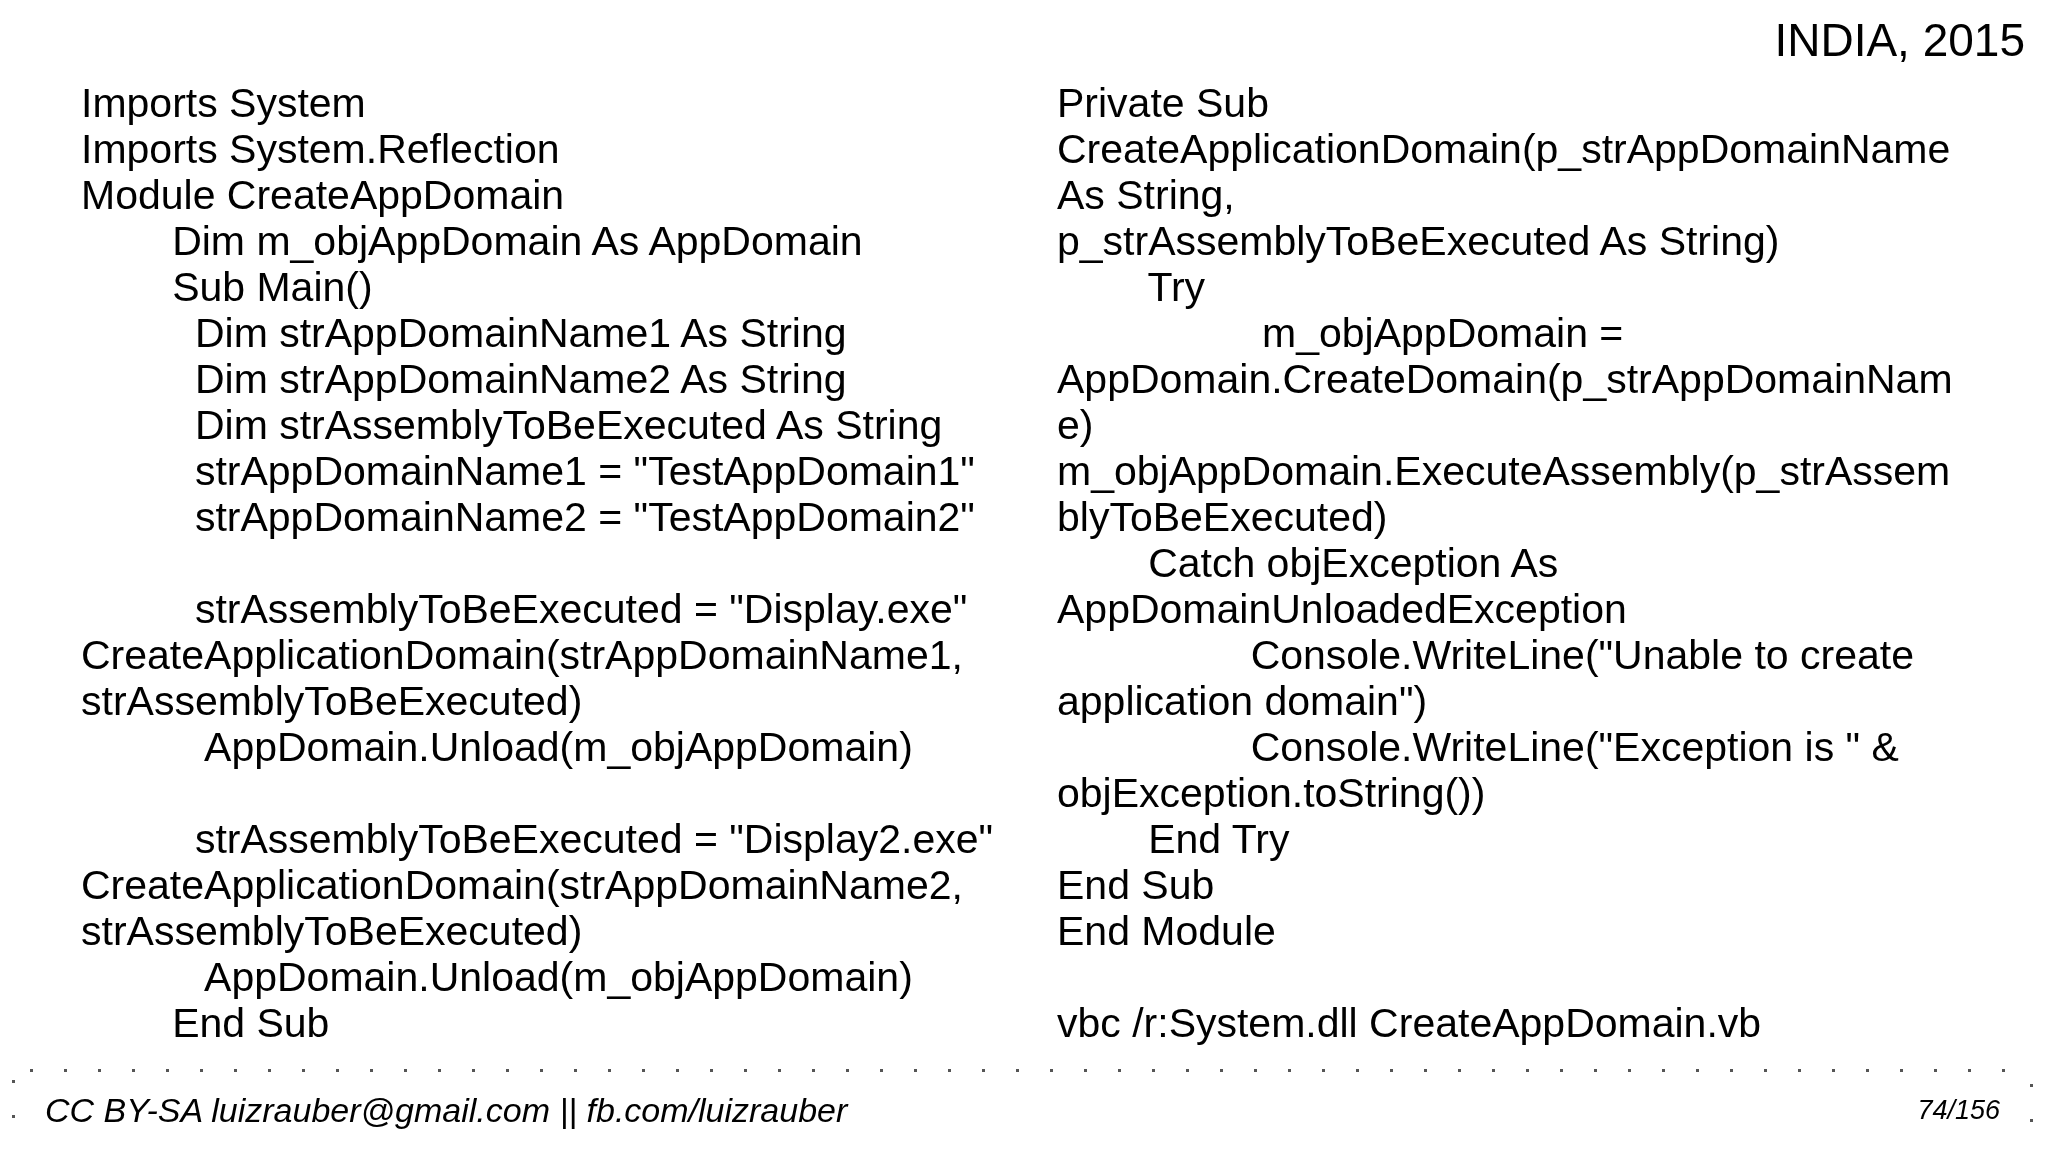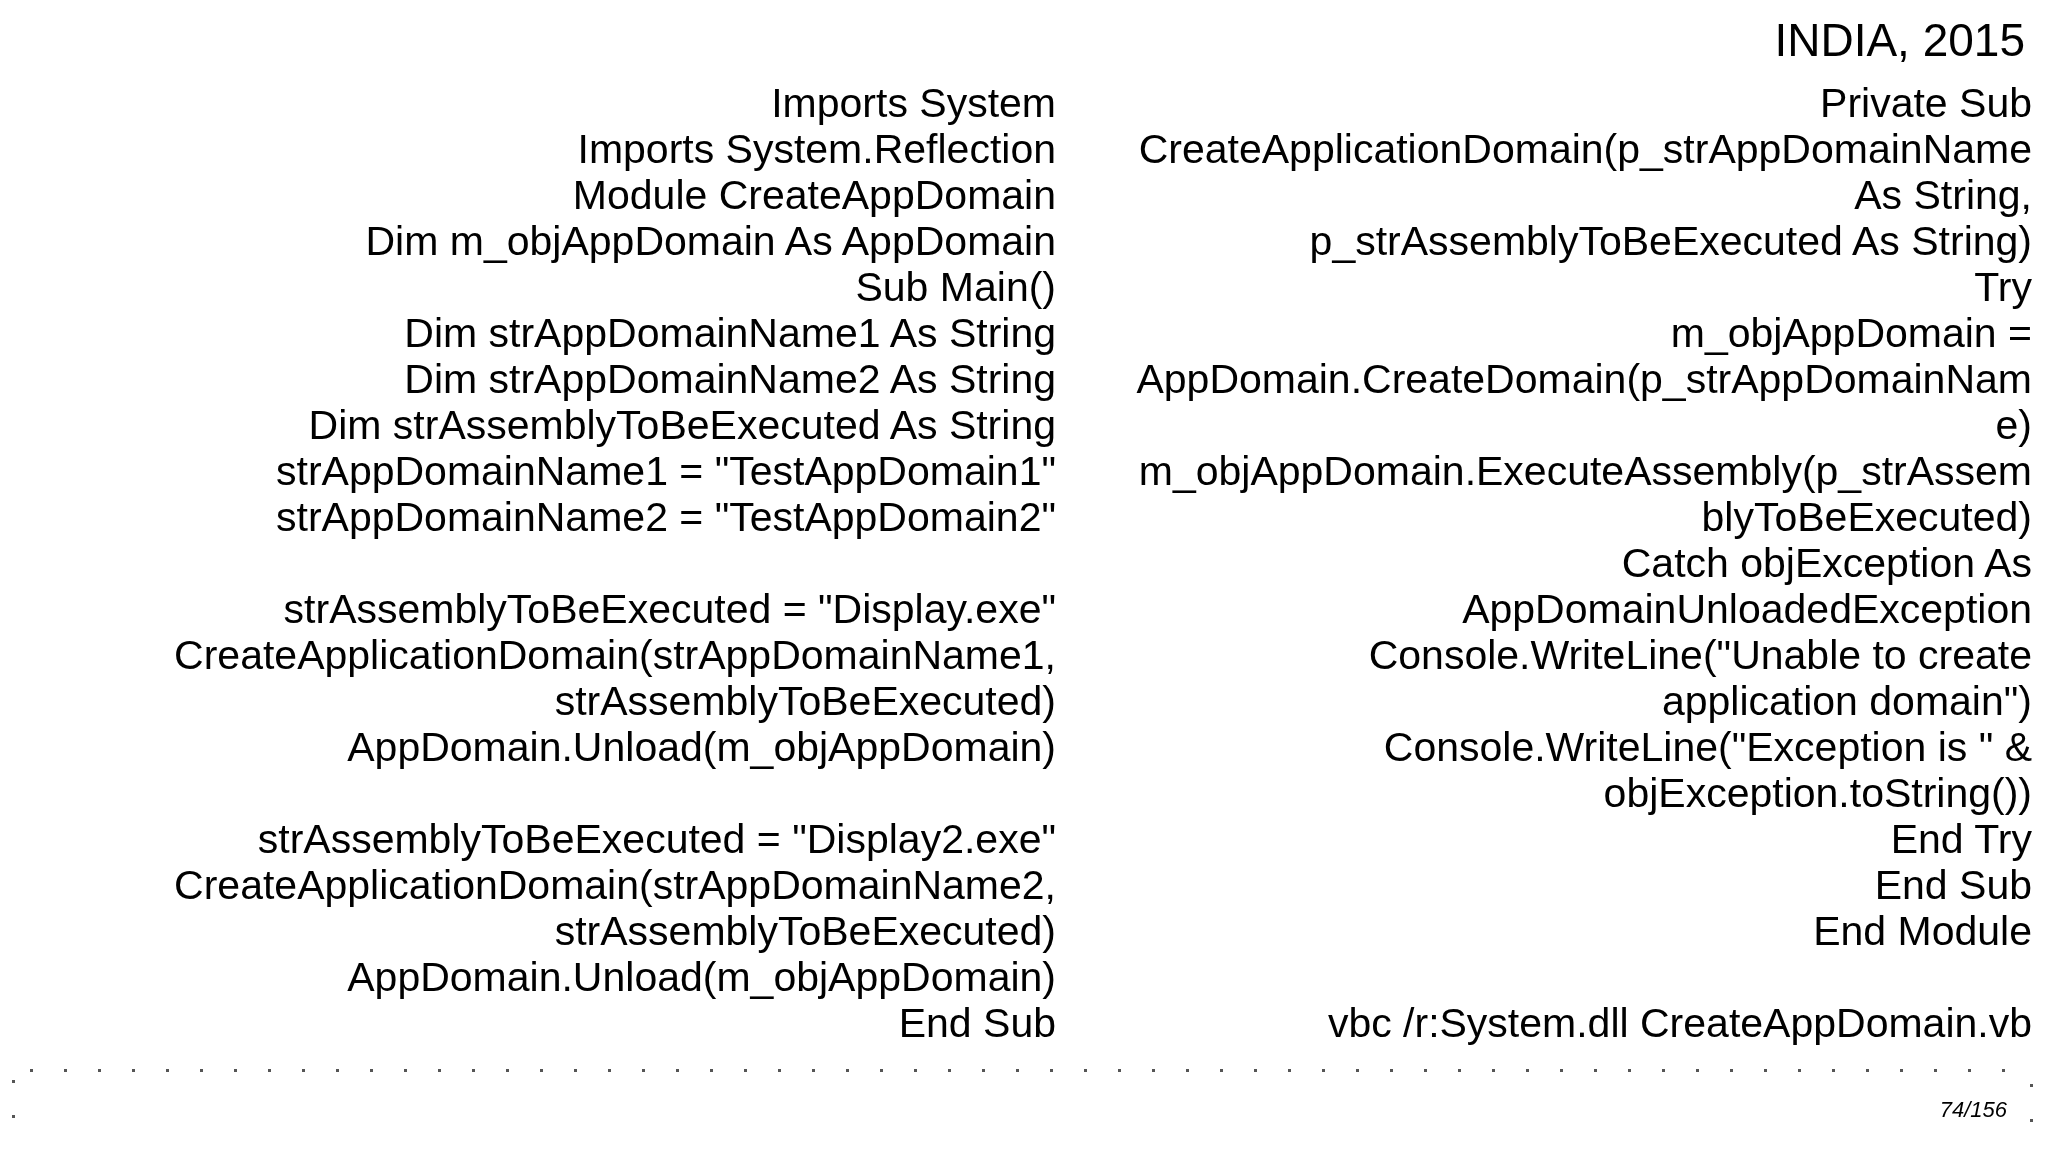--- a/index.html
+++ b/index.html
@@ -12,21 +12,20 @@
     width:2048px;height:1150px;
     background:var(--bg);
     font-family:"Liberation Sans","DejaVu Sans",sans-serif;
     overflow:hidden;
   }
   .slide{
     position:relative;
     width:2048px;height:1012px;
     background:var(--bg);
     color:var(--text);
-    text-align:right;
   }
   .slide-title{
     position:absolute;
     top:14px;right:23px;
     font-size:46px;
     line-height:53px;
     color:var(--text);
     white-space:pre;
   }
   .code-col{
@@ -57,36 +56,37 @@
     position:absolute;
     left:45px;top:1090px;
     font-size:34px;
     line-height:40px;
     font-style:italic;
     color:var(--text);
     white-space:pre;
   }
   .footer-page{
     position:absolute;
-    right:41px;top:1090px;
-    font-size:22px;
+    right:48px;top:1090px;
+    font-size:27px;
     line-height:40px;
     font-style:italic;
     color:var(--text);
     white-space:pre;
   }
 </style>
 </head>
 <body>
 
 <div class="slide">
   <div class="slide-title">INDIA, 2015</div>
 
   <div class="code-col code-left"><div class="code-line">Imports System</div><div class="code-line">Imports System.Reflection</div><div class="code-line">Module CreateAppDomain</div><div class="code-line">        Dim m_objAppDomain As AppDomain</div><div class="code-line">        Sub Main()</div><div class="code-line">          Dim strAppDomainName1 As String</div><div class="code-line">          Dim strAppDomainName2 As String</div><div class="code-line">          Dim strAssemblyToBeExecuted As String</div><div class="code-line">          strAppDomainName1 = "TestAppDomain1"</div><div class="code-line">          strAppDomainName2 = "TestAppDomain2"</div><div class="code-line">&nbsp;</div><div class="code-line">          strAssemblyToBeExecuted = "Display.exe"</div><div class="code-line">CreateApplicationDomain(strAppDomainName1,</div><div class="code-line">strAssemblyToBeExecuted)</div><div class="code-line">           AppDomain.Unload(m_objAppDomain)</div><div class="code-line">&nbsp;</div><div class="code-line">          strAssemblyToBeExecuted = "Display2.exe"</div><div class="code-line">CreateApplicationDomain(strAppDomainName2,</div><div class="code-line">strAssemblyToBeExecuted)</div><div class="code-line">           AppDomain.Unload(m_objAppDomain)</div><div class="code-line">        End Sub</div></div>
 
   <div class="code-col code-right"><div class="code-line">Private Sub</div><div class="code-line">CreateApplicationDomain(p_strAppDomainName</div><div class="code-line">As String,</div><div class="code-line">p_strAssemblyToBeExecuted As String)</div><div class="code-line">        Try</div><div class="code-line">                  m_objAppDomain =</div><div class="code-line">AppDomain.CreateDomain(p_strAppDomainNam</div><div class="code-line">e)</div><div class="code-line">m_objAppDomain.ExecuteAssembly(p_strAssem</div><div class="code-line">blyToBeExecuted)</div><div class="code-line">        Catch objException As</div><div class="code-line">AppDomainUnloadedException</div><div class="code-line">                 Console.WriteLine("Unable to create</div><div class="code-line">application domain")</div><div class="code-line">                 Console.WriteLine("Exception is " &amp;</div><div class="code-line">objException.toString())</div><div class="code-line">        End Try</div><div class="code-line">End Sub</div><div class="code-line">End Module</div><div class="code-line">&nbsp;</div><div class="code-line">vbc /r:System.dll CreateAppDomain.vb</div></div>
 
   <div class="dotted-h"></div>
   <div class="dotted-v dotted-v-left"></div>
   <div class="dotted-v dotted-v-right"></div>
 
+  <div class="footer-credit">CC BY-SA luizrauber@gmail.com || fb.com/luizrauber</div>
   <div class="footer-page">74/156</div>
 </div>
 
 </body></html>

